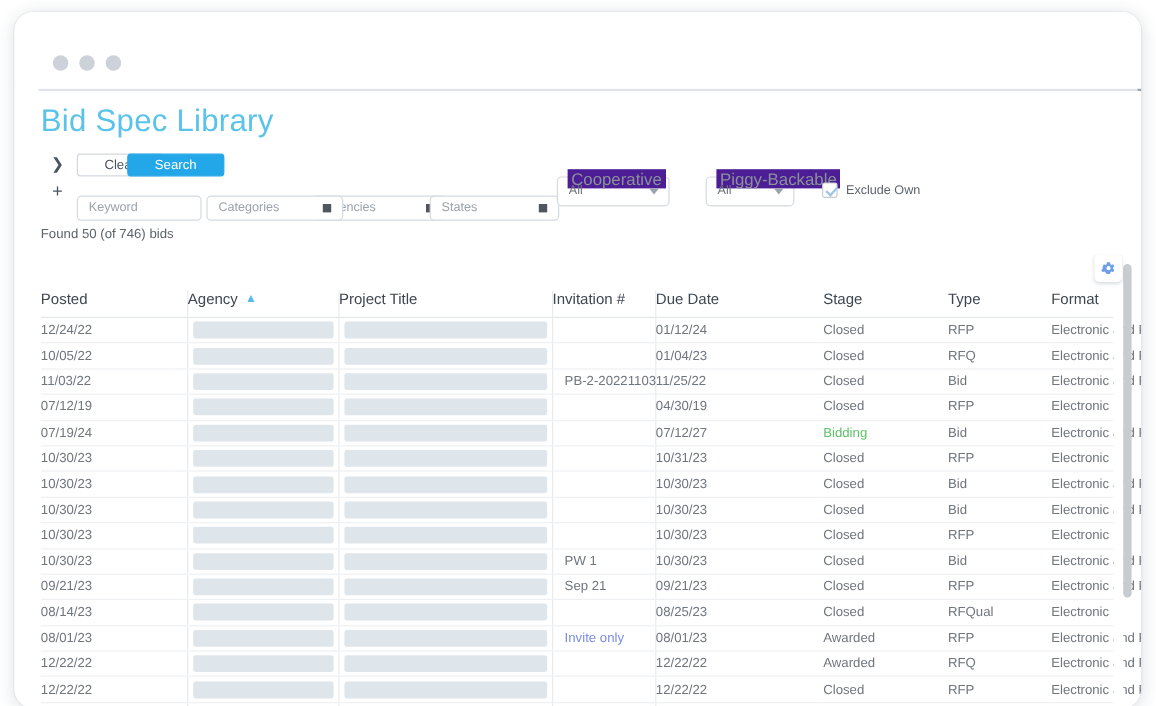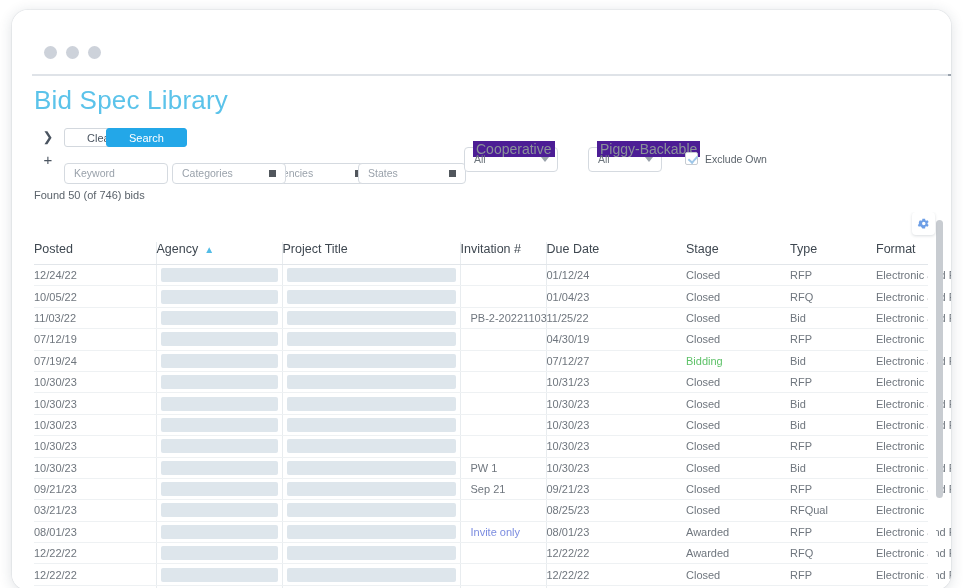--- a/index.html
+++ b/index.html
@@ -651,21 +651,21 @@
               </td>
               <td class="c-inv">
                 <span class="inv">Sep 21</span>
               </td>
               <td class="c-due">09/21/23</td>
               <td class="c-stage">Closed</td>
               <td class="c-type">RFP</td>
               <td class="c-format">Electronic and Pa</td>
             </tr>
             <tr>
-              <td class="c-posted">03/21/23</td>
+              <td class="c-posted">08/14/23</td>
               <td class="c-agency">
                 <span class="redact"></span>
               </td>
               <td class="c-title">
                 <span class="redact"></span>
               </td>
               <td class="c-inv">
                 <span class="inv"></span>
               </td>
               <td class="c-due">08/25/23</td>

